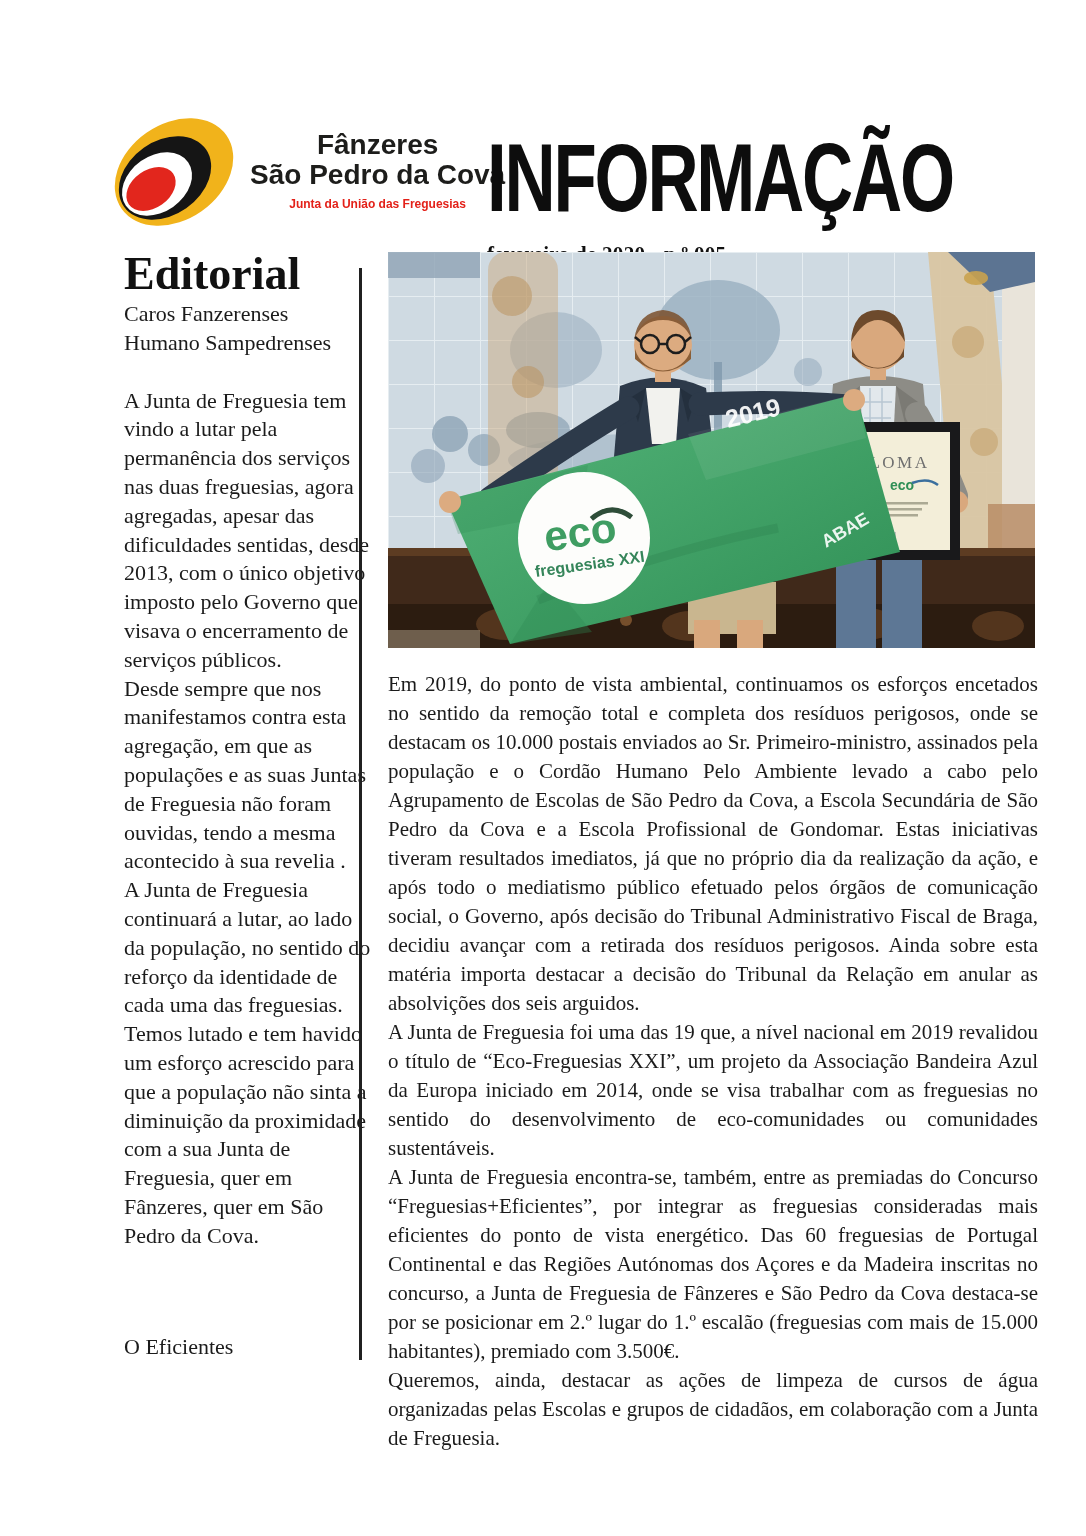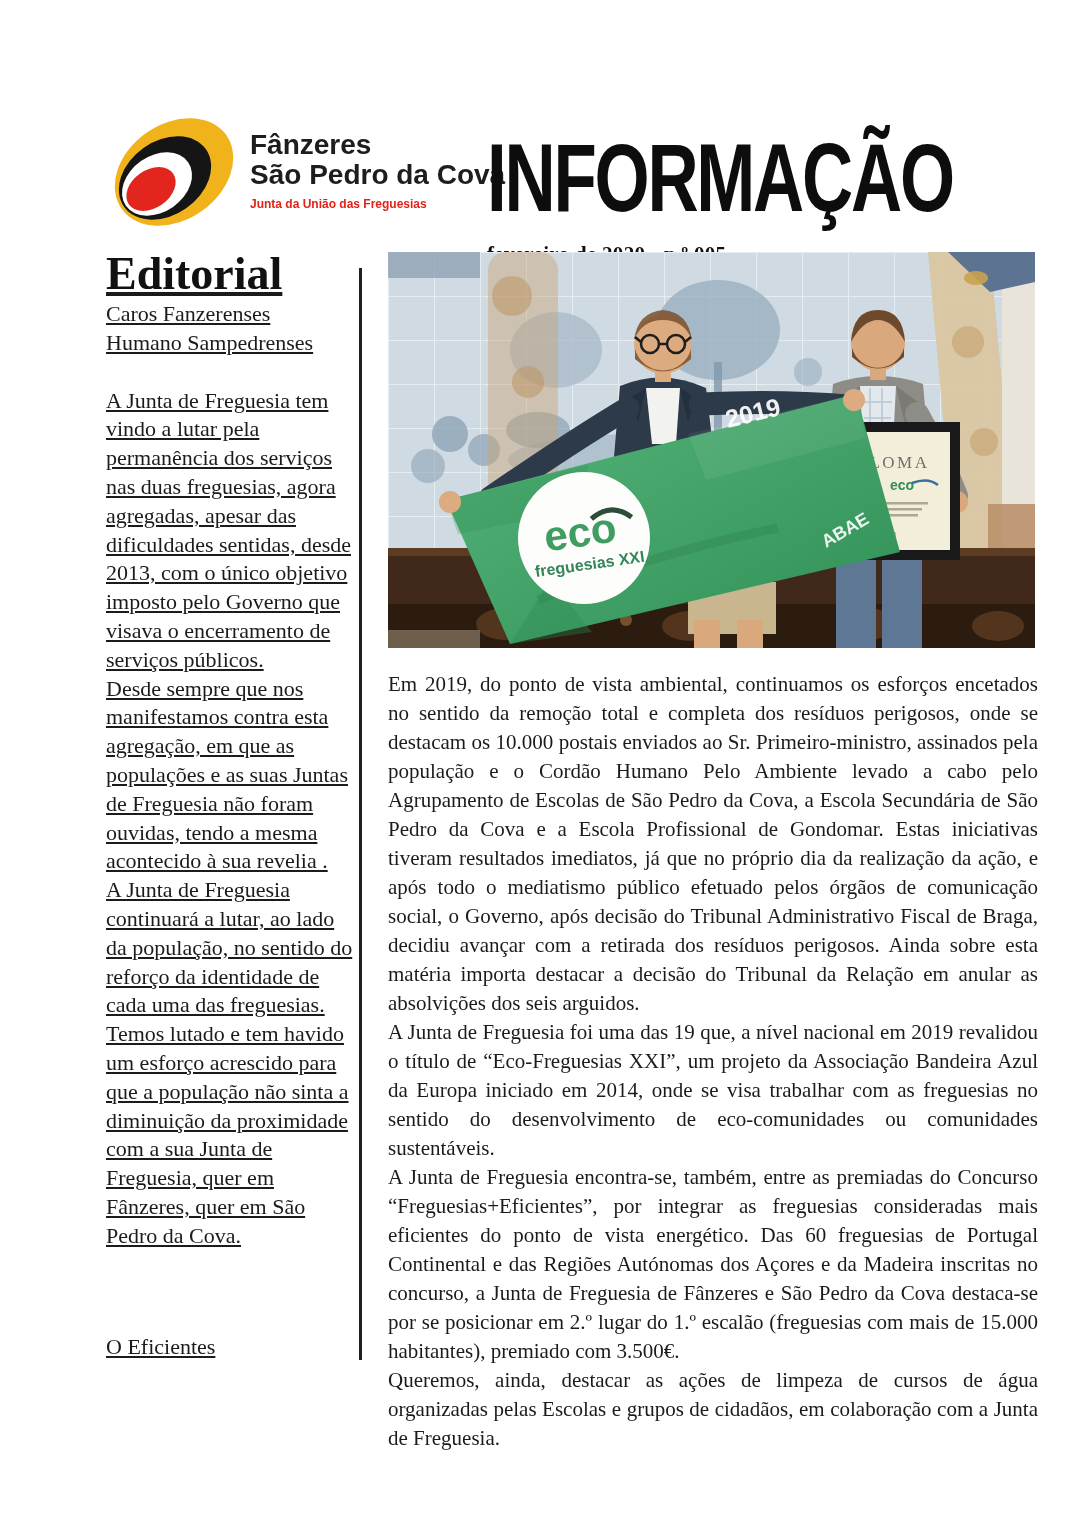--- a/index.html
+++ b/index.html
@@ -1,36 +1,36 @@
 <!DOCTYPE html>
 <html lang="pt"><head>
 <meta charset="utf-8">
 <style>
   html,body{margin:0;padding:0;background:#ffffff;}
   .page{position:relative;width:1086px;height:1536px;background:#ffffff;overflow:hidden;
         font-family:"Liberation Serif",serif;color:#1b1b1b;}
 
   
-  .brand{position:absolute;left:106px;top:106px;display:flex;align-items:flex-start;}
+  .brand{position:absolute;left:106px;top:106px;display:flex;align-items:flex-start;text-align:center;}
   .brand svg{display:block;}
   .brand-text{margin-left:10px;padding-top:24px;font-family:"Liberation Sans",sans-serif;}
   .brand-line{font-weight:bold;font-size:28px;line-height:30px;color:#1d1d1b;letter-spacing:0;}
   .brand-sub{font-weight:bold;font-size:12px;line-height:20px;color:#e32119;margin-top:4px;}
 
   .title-block{position:absolute;left:487px;top:128px;width:580px;}
   .big-title{display:inline-block;font-family:"Liberation Sans",sans-serif;font-weight:bold;
              font-size:97px;line-height:100px;letter-spacing:-3px;color:#0d0d0d;
              transform:scaleX(0.73);transform-origin:left top;white-space:nowrap;}
   .issue{font-family:"Liberation Serif",serif;font-weight:bold;font-size:21px;color:#111;
          margin-top:14px;letter-spacing:0.3px;}
 
   
   .divider{position:absolute;left:359px;top:268px;width:3px;height:1092px;background:#202020;}
 
-  .editorial{position:absolute;left:106px;top:248px;width:250px;text-decoration:underline;}
+  .editorial{position:absolute;left:124px;top:248px;width:250px;}
   .editorial h1{font-family:"Liberation Serif",serif;font-weight:bold;font-size:46px;
                 line-height:52px;margin:0;color:#111;}
   .salute{margin:40px 0 0 0;font-size:21px;line-height:28.8px;}
   .ed-body{margin-top:29px;}
   .editorial p{margin:0;font-size:22px;line-height:28.8px;text-align:left;}
   .signoff{margin-top:82px !important;}
 
   .article{position:absolute;left:388px;top:252px;width:650px;}
   .photo-fig{margin:0 0 22px 0;width:647px;height:396px;}
   .article p{margin:0;font-size:21px;line-height:29px;text-align:justify;}

